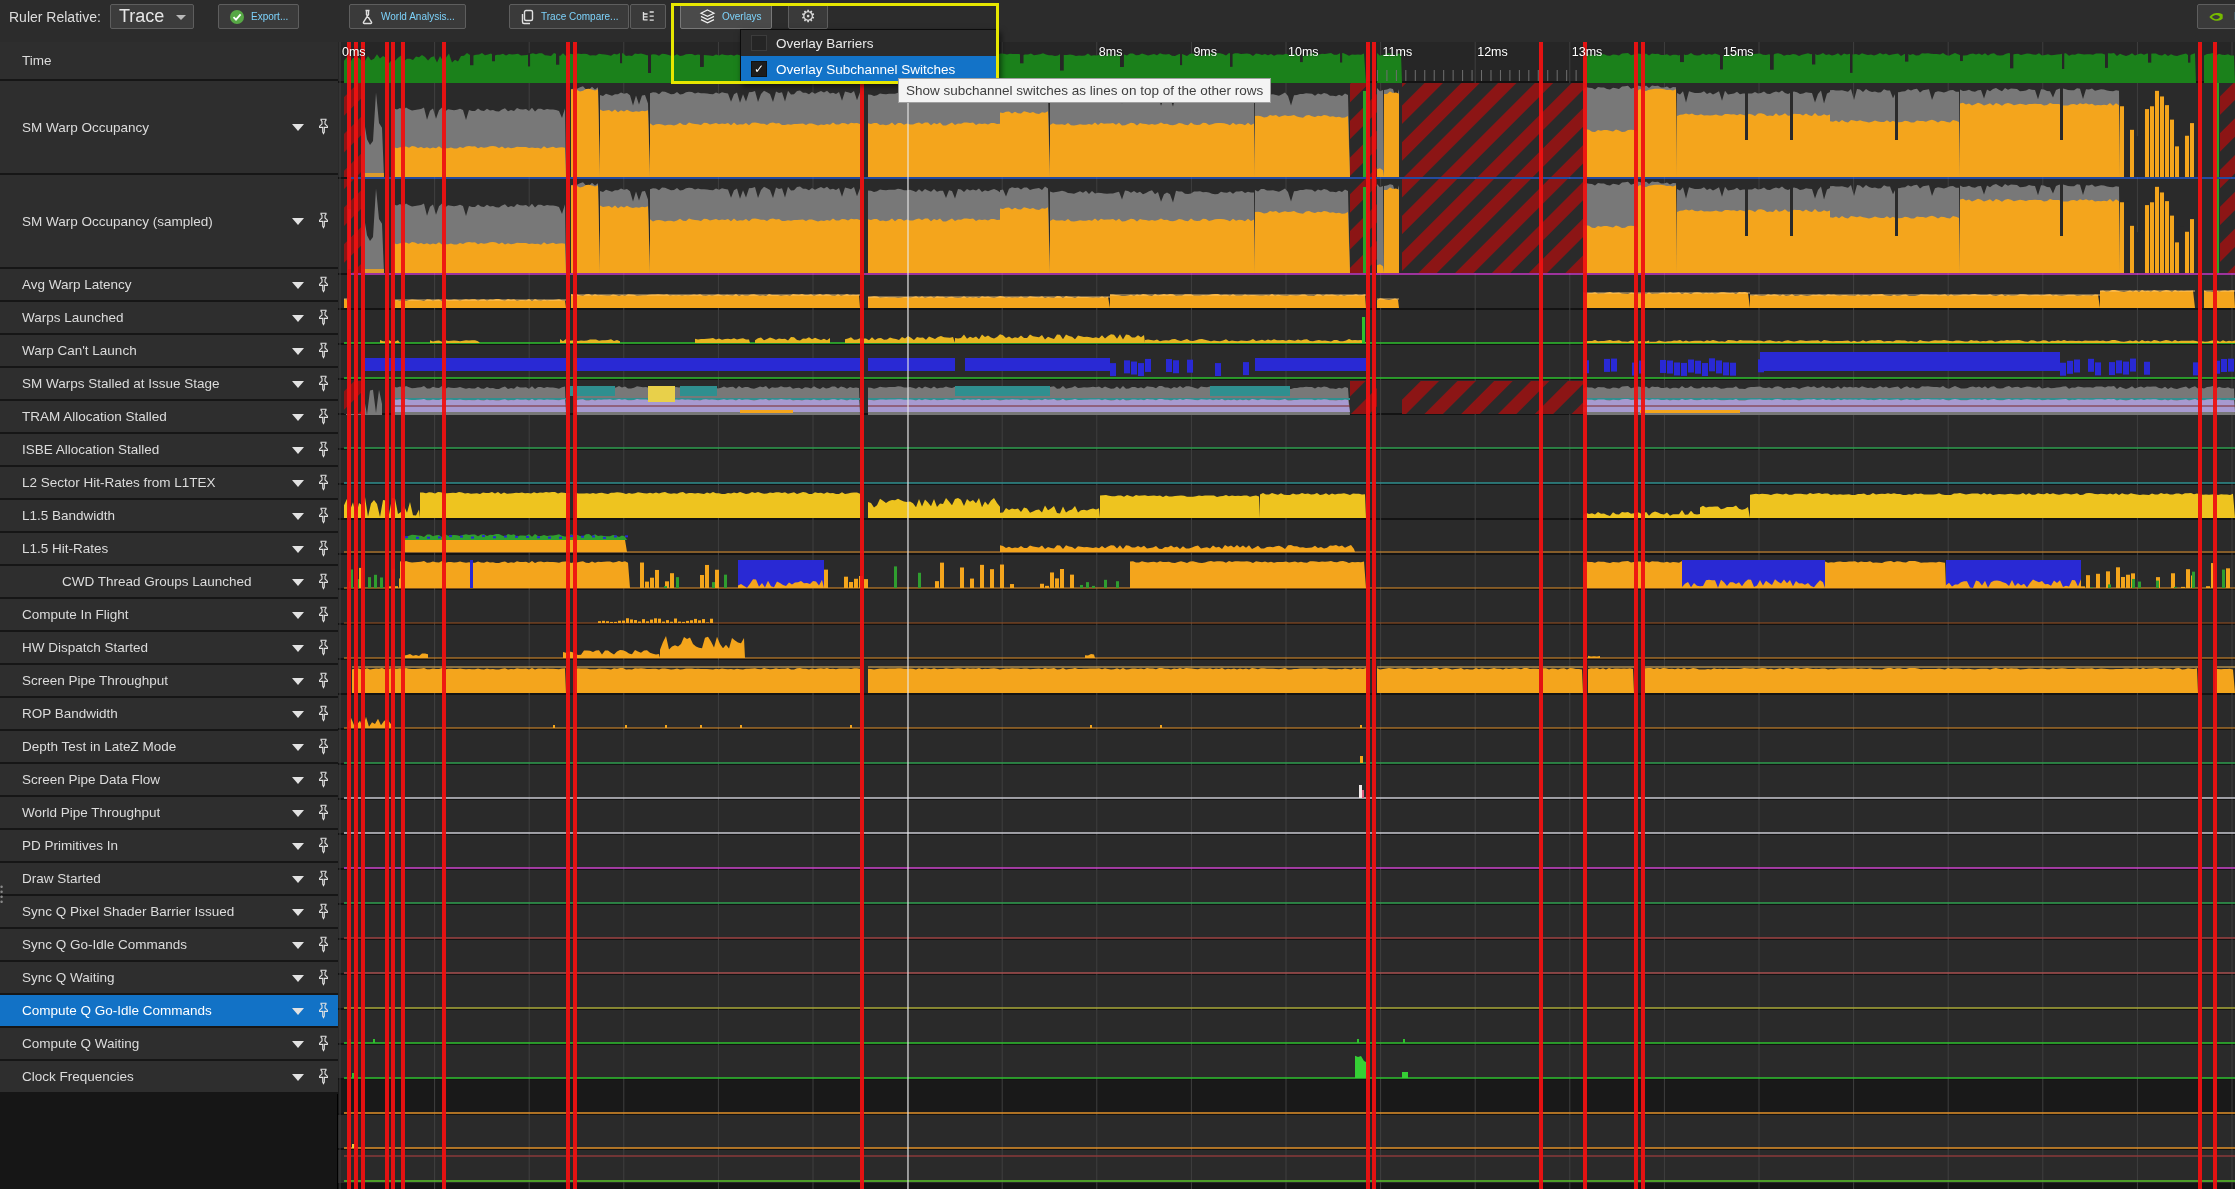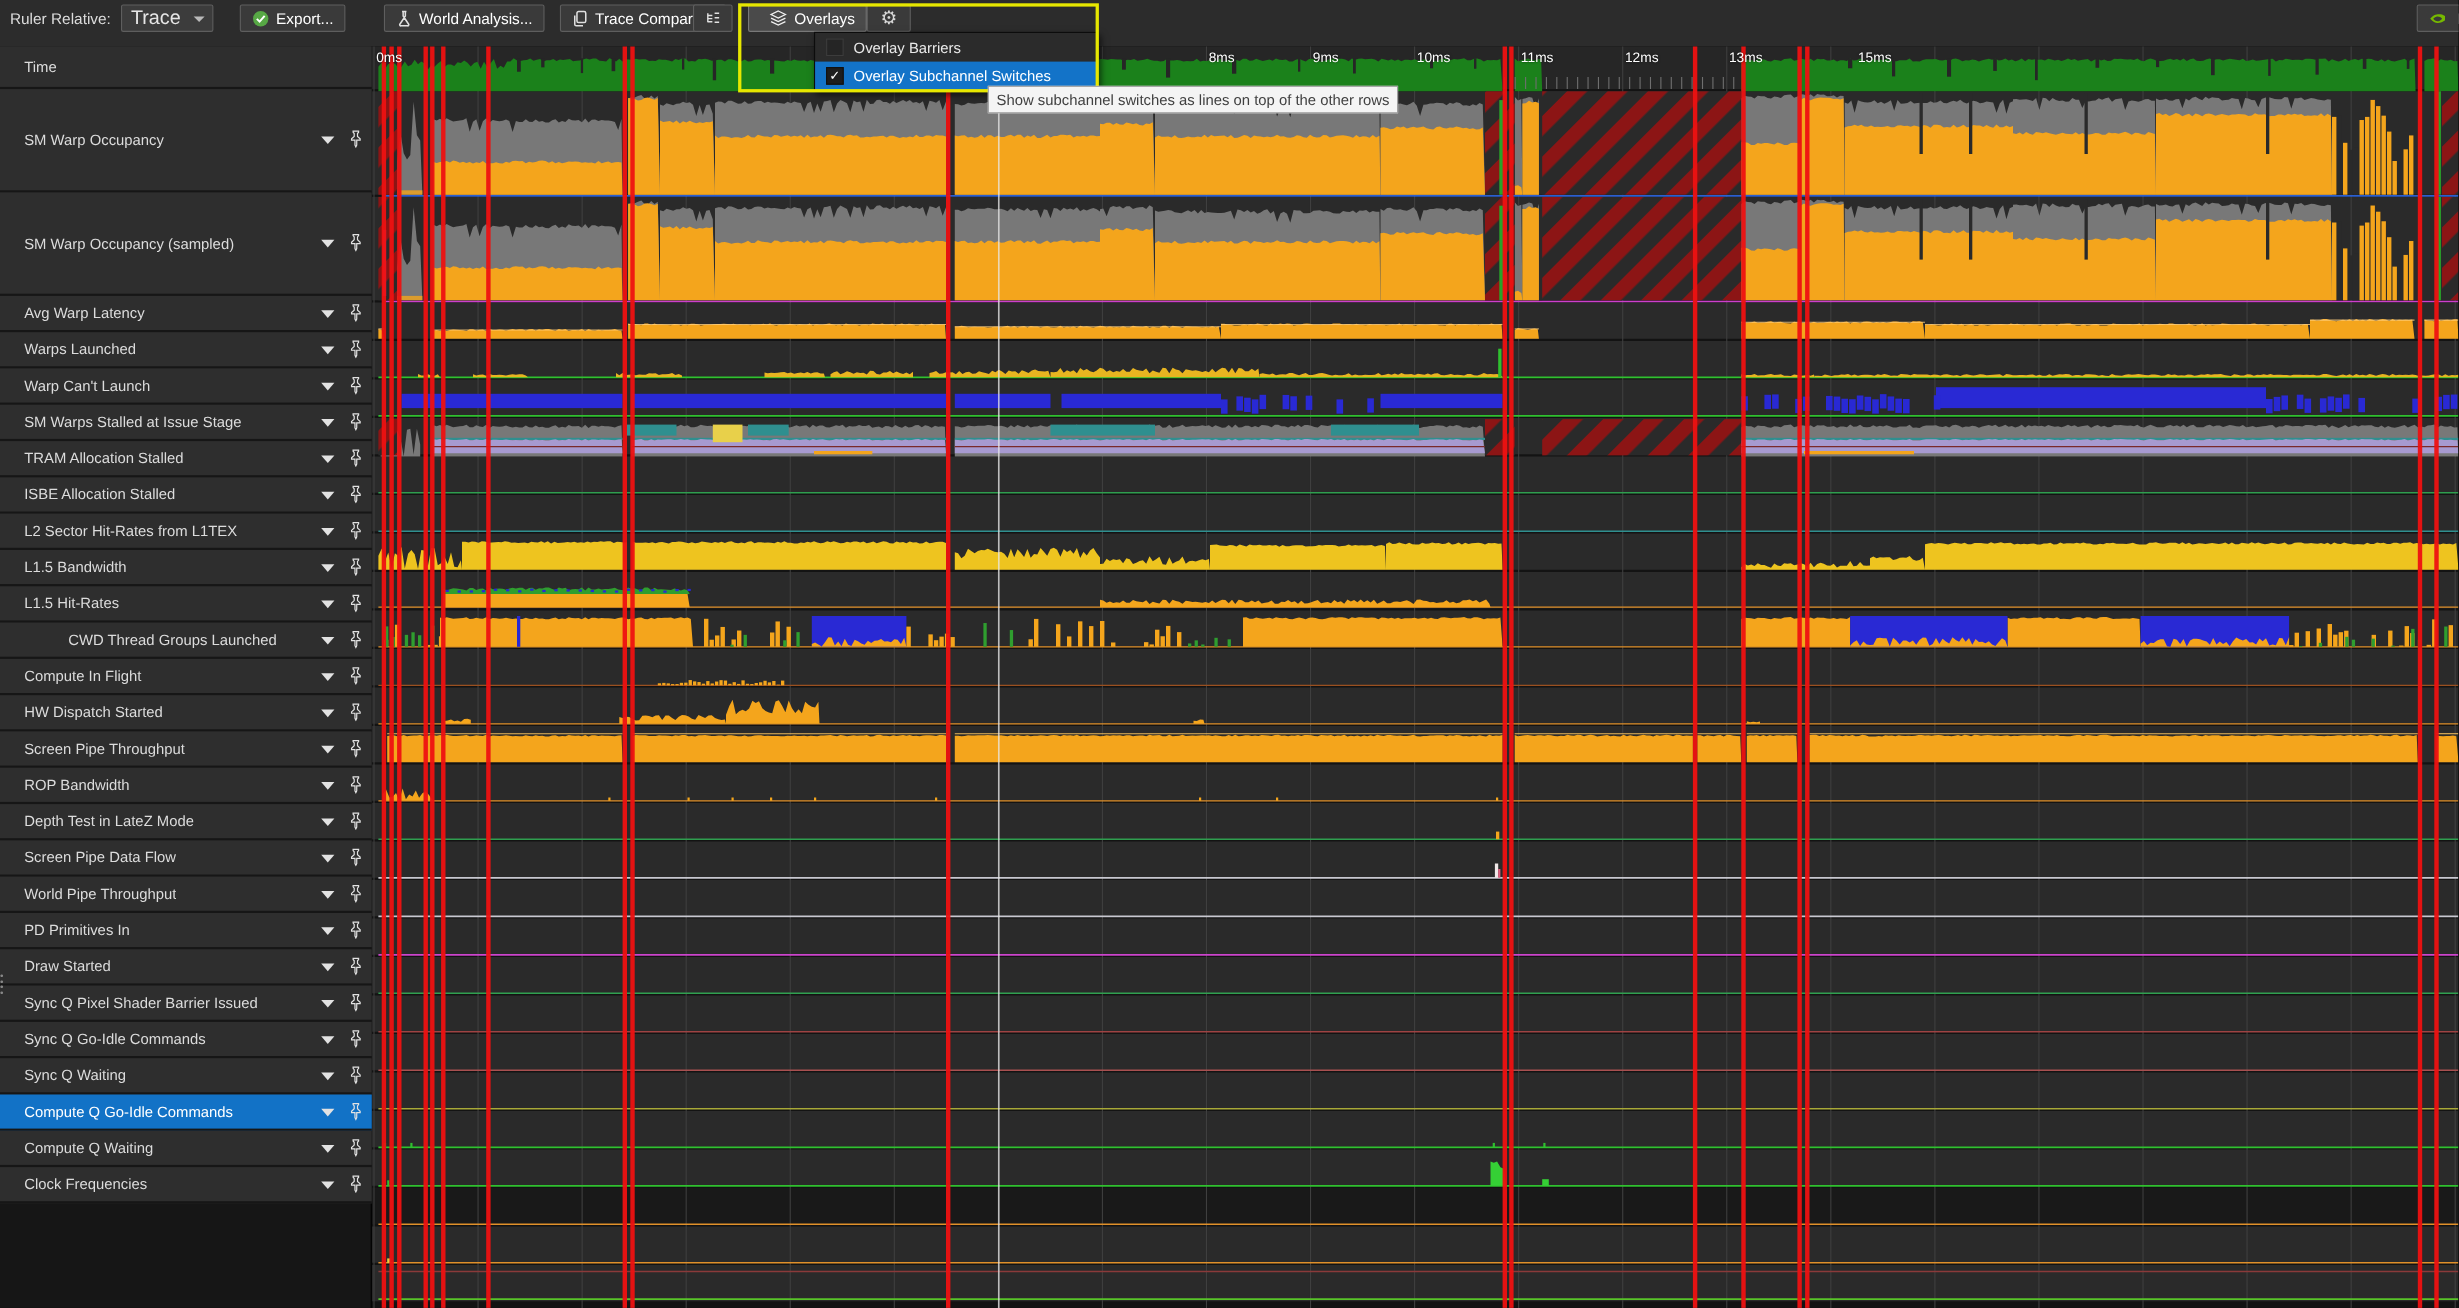--- a/index.html
+++ b/index.html
@@ -11,21 +11,21 @@
   .toolbar { position:absolute; left:0; top:0; width:2235px; height:42px;
     background:#2c2c2c; z-index:5; }
   .tb-label { position:absolute; left:9px; top:9px; font-size:14px; color:#dcdcdc; }
   .combo { position:absolute; left:110px; top:4px; width:84px; height:25px;
     background:#3c3c3c; border:1px solid #5e5e5e; border-radius:2px;
     color:#e6e6e6; font-size:18px; line-height:23px; padding-left:8px; cursor:default; }
   .combo .caret { position:absolute; right:7px; top:10px; width:0; height:0;
     border-left:5px solid transparent; border-right:5px solid transparent;
     border-top:5px solid #b9b9b9; }
   .tbtn { position:absolute; top:4px; height:25px; background:#3a3a3a;
-    border:1px solid #5e5e5e; border-radius:2px; color:#ffffff; font-size:14px;
+    border:1px solid #5e5e5e; border-radius:2px; color:#7dd3fc; font-size:10px;
     display:flex; align-items:center; gap:6px; padding:0 10px; cursor:default; }
   .tbtn.active { background:#4a4a4a; border-color:#787878;padding-left:18px; }
   .tbtn svg { display:block; }
   .nvbtn { overflow:hidden; }
 
   
   .content { position:absolute; left:0; top:42px; width:2235px; height:1147px; }
   .sidebar { position:absolute; left:0; top:0; width:338px; height:1147px;
     background:#161616; border-right:1px solid #000; z-index:3; }
   .srow { position:relative; width:338px; background:#2e2e2e;
@@ -896,21 +896,21 @@
           <rect x="2213" y="42" width="4" height="1147" fill="#ee1111" opacity="0.95"></rect>
           <line x1="908" y1="42" x2="908" y2="1189" stroke="#e8e8e8" stroke-width="1.5" opacity="0.75"></line>
         </svg>
     <span class="rlabel" style="left: 4px;">0ms</span>
         <span class="rlabel" style="left: 760.8px;">8ms</span>
         <span class="rlabel" style="left: 855.4px;">9ms</span>
         <span class="rlabel" style="left: 950px;">10ms</span>
         <span class="rlabel" style="left: 1044.6px;">11ms</span>
         <span class="rlabel" style="left: 1139.2px;">12ms</span>
         <span class="rlabel" style="left: 1233.8px;">13ms</span>
-        <span class="rlabel" style="left: 1351px;">15ms</span>
+        <span class="rlabel" style="left: 1385px;">15ms</span>
       </div>
   </div>
 
   <div class="menu">
     <div class="mitem">
       <span class="cbox"></span>
       <span>Overlay Barriers</span>
     </div>
     <div class="mitem hl">
       <span class="cbox">✓</span>

